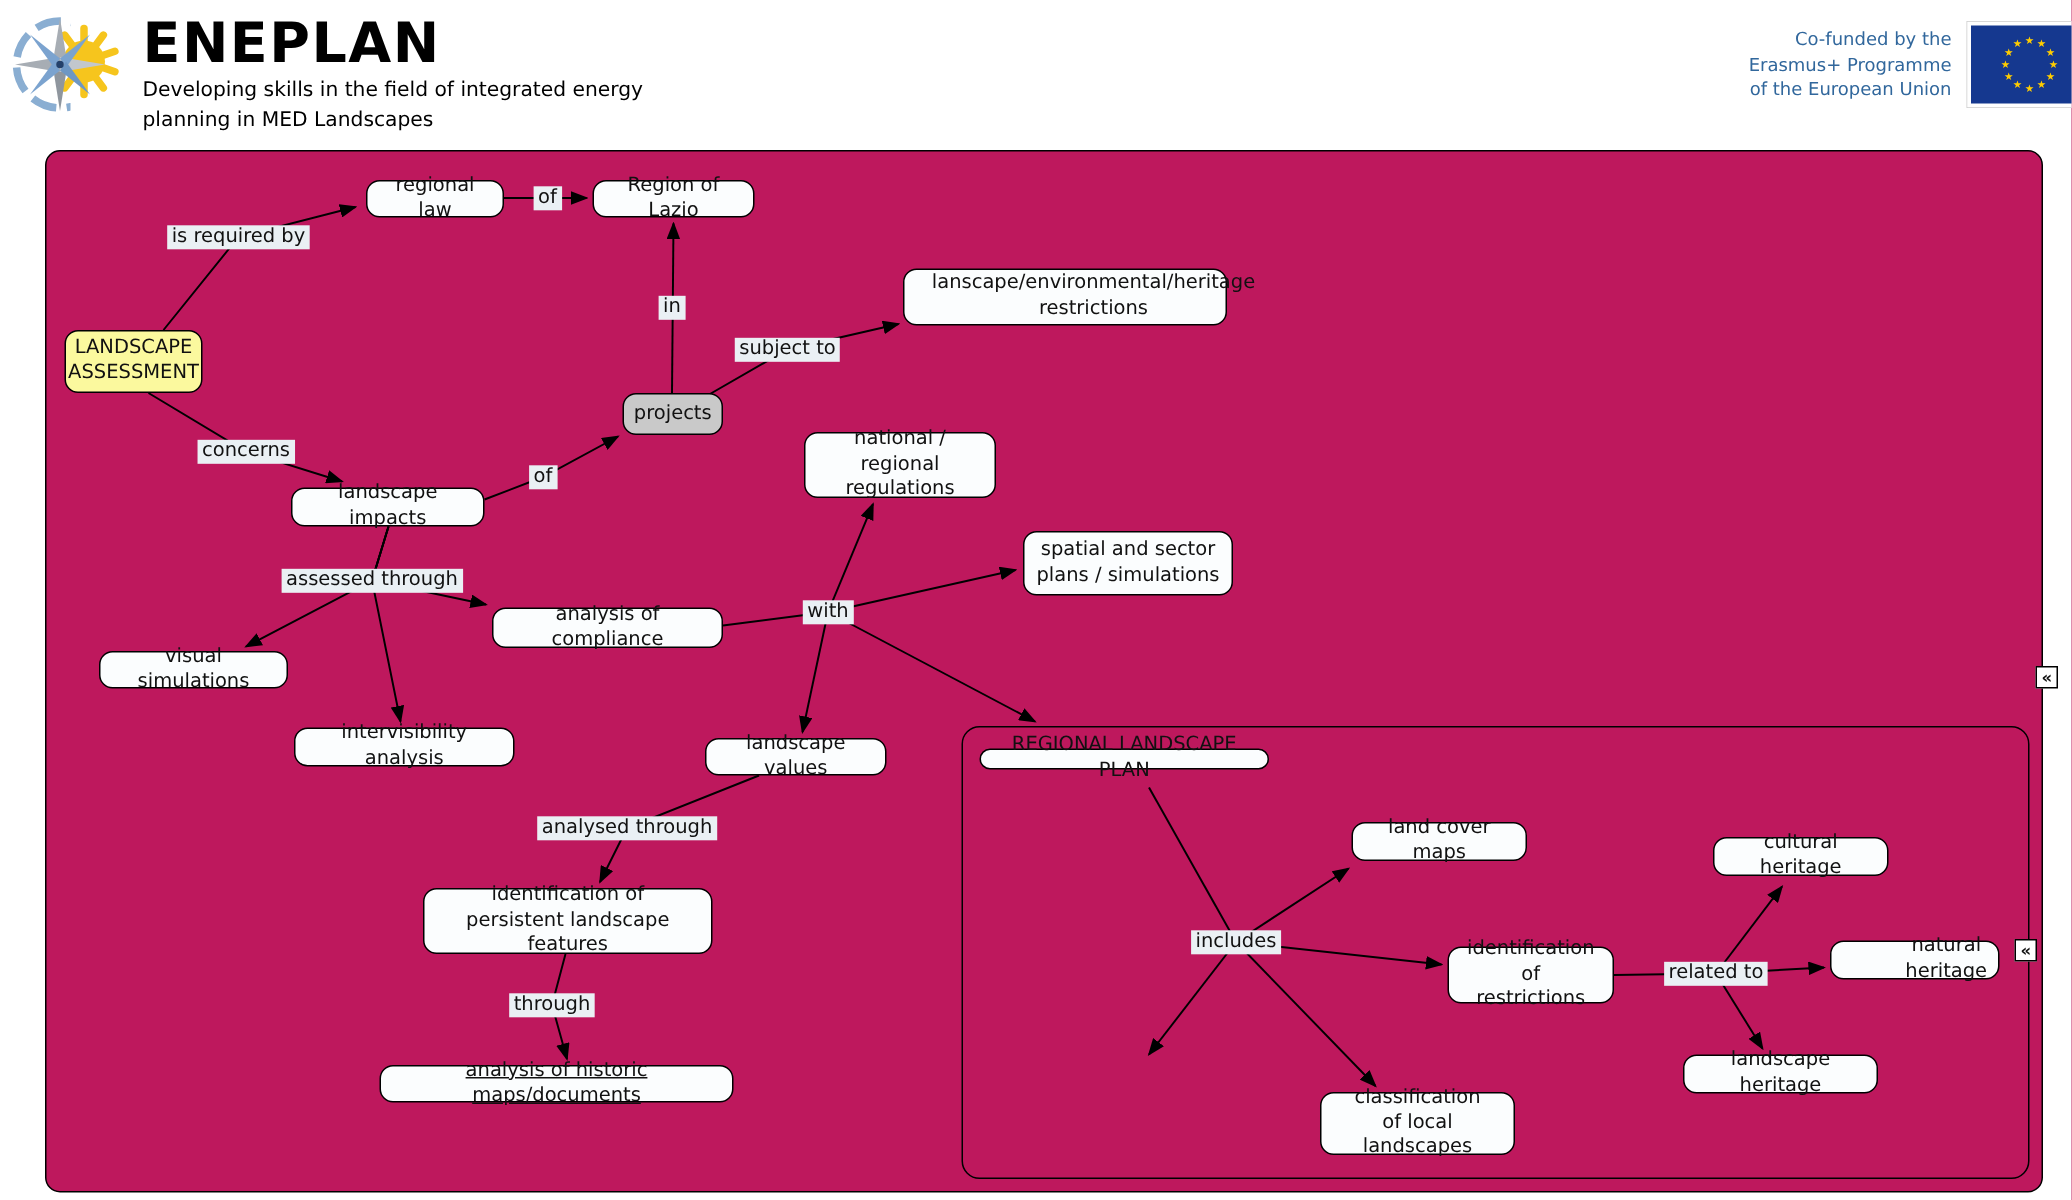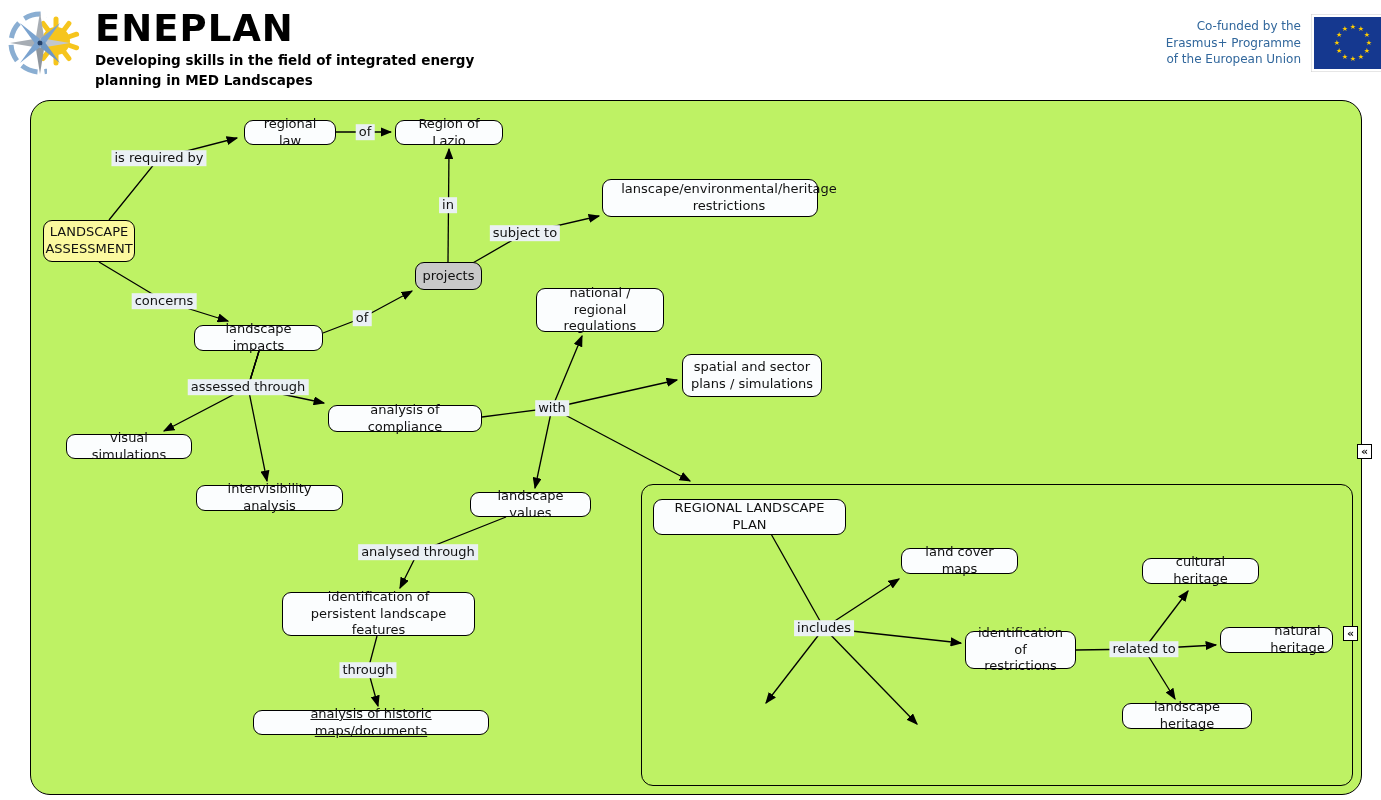--- a/index.html
+++ b/index.html
@@ -6,27 +6,27 @@
   body{
     width:1381px;height:800px;position:relative;background:#ffffff;
     font-family:"DejaVu Sans","Liberation Sans",sans-serif;color:#111;
     overflow:hidden;
   }
   
   .header{position:absolute;left:0;top:0;width:1381px;height:96px;padding-left:22px;}
   .logo-icon{position:absolute;left:6px;top:4px;}
   .brand{position:absolute;left:95px;top:10px;}
   .brand-title{font-size:37px;font-weight:bold;letter-spacing:1px;line-height:1.05;color:#000;}
-  .brand-subtitle{font-size:13.5px;font-weight:bold;line-height:1.5;white-space:pre-line;color:#000;margin-top:1px;}
+  .brand-subtitle{font-size:13.5px;font-weight:normal;line-height:1.5;white-space:pre-line;color:#000;margin-top:1px;}
   .funding{position:absolute;top:14px;right:8px;display:flex;align-items:center;gap:10px;}
   .funding-text{font-size:12px;line-height:1.4;text-align:right;color:#31679c;white-space:pre-line;}
   
   .map{
     position:absolute;left:30px;top:100px;width:1332px;height:695px;
-    background:#bef264;border:1.5px solid #000;border-radius:20px;
+    background:#be185d;border:1.5px solid #000;border-radius:10px;
     box-sizing:border-box;overflow:visible;font-size:13px;
   }
   .map svg.wires{position:absolute;left:0;top:0;z-index:2;}
   .group-box{
     position:absolute;border:1px solid #000;border-radius:12px;z-index:1;
     background:transparent;
   }
   .node{
     position:absolute;z-index:3;box-sizing:border-box;
     background:#fbfdfe;border:1px solid #000;border-radius:9px;
@@ -162,27 +162,29 @@
   <div class="node" style="left:651px;top:253px;width:140px;height:43px;">spatial and sector
 plans / simulations</div>
   <div class="node" style="left:297px;top:304px;width:154px;height:27px;">analysis of compliance</div>
   <div class="node" style="left:35px;top:333px;width:126px;height:25px;">visual simulations</div>
   <div class="node" style="left:165px;top:384px;width:147px;height:26px;">intervisibility analysis</div>
   <div class="node" style="left:439px;top:391px;width:121px;height:25px;">landscape values</div>
   <div class="node" style="left:251px;top:491px;width:193px;height:44px;">identification of
 persistent landscape features</div>
   <div class="node" style="left:222px;top:609px;width:236px;height:25px;text-decoration:underline;">analysis of historic maps/documents</div>
 
-  <div class="node" style="left:622px;top:398px;width:193px;height:36px;">REGIONAL LANDSCAPE PLAN</div>
+  <div class="node" style="left:622px;top:398px;width:193px;height:14px;">REGIONAL LANDSCAPE PLAN</div>
   <div class="node" style="left:870px;top:447px;width:117px;height:26px;">land cover maps</div>
   <div class="node" style="left:1111px;top:457px;width:117px;height:26px;">cultural heritage</div>
   <div class="node" style="left:934px;top:530px;width:111px;height:38px;">identification of
 restrictions</div>
   <div class="node" style="left:1189px;top:526px;width:113px;height:26px;padding-left:48px;">natural heritage</div>
   <div class="node" style="left:1091px;top:602px;width:130px;height:26px;">landscape heritage</div>
+  <div class="node" style="left:849px;top:627px;width:130px;height:42px;">classification
+of local landscapes</div>
 
   <span class="link-label" style="left:128px;top:57px;">is required by</span>
   <span class="link-label" style="left:334px;top:31px;">of</span>
   <span class="link-label" style="left:417px;top:104px;">in</span>
   <span class="link-label" style="left:494px;top:132px;">subject to</span>
   <span class="link-label" style="left:133px;top:200px;">concerns</span>
   <span class="link-label" style="left:331px;top:217px;">of</span>
   <span class="link-label" style="left:217px;top:286px;">assessed through</span>
   <span class="link-label" style="left:521px;top:307px;">with</span>
   <span class="link-label" style="left:387px;top:451px;">analysed through</span>

